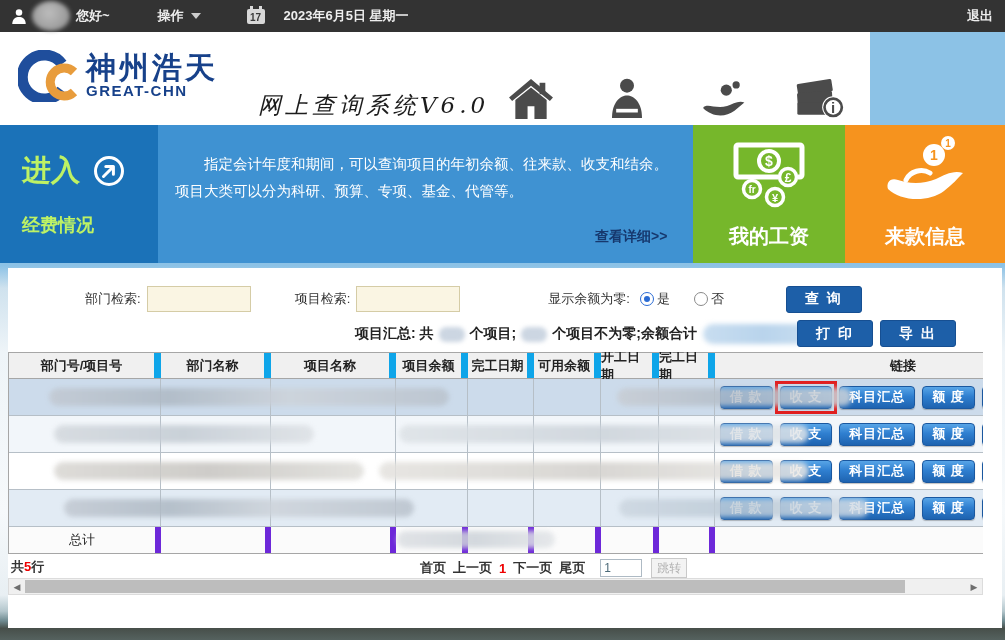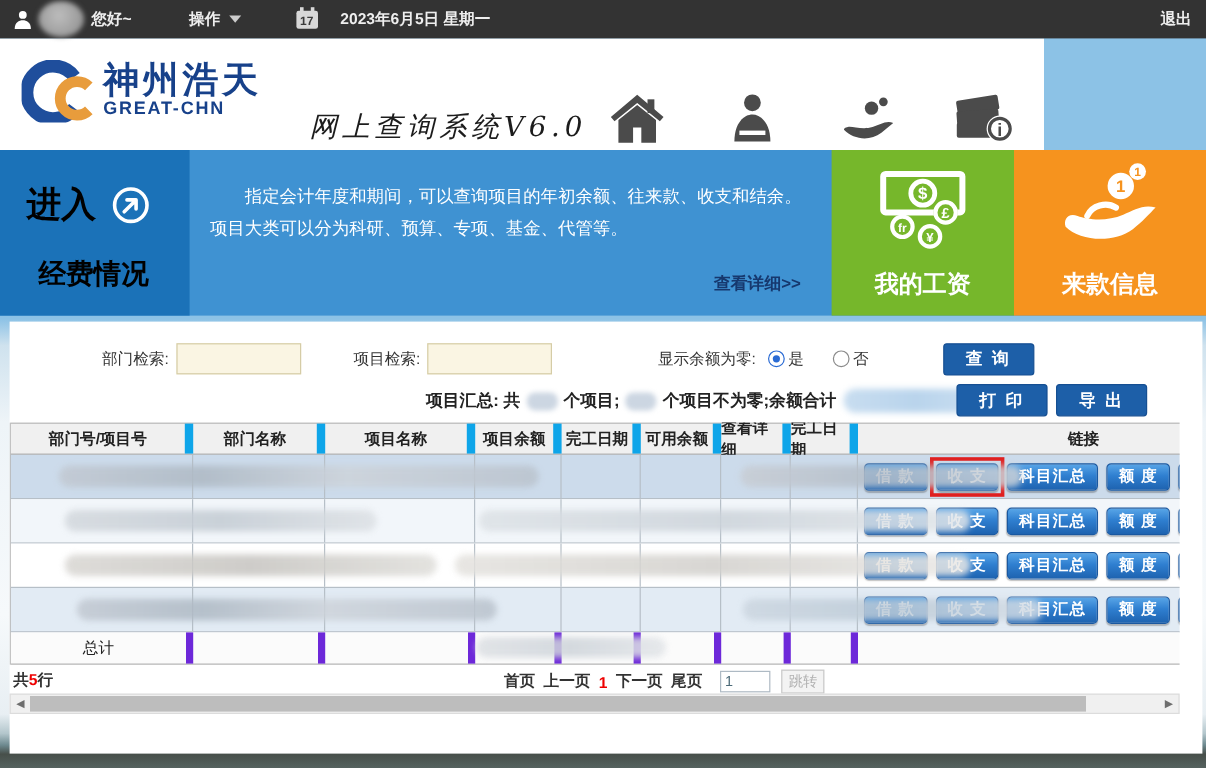--- a/index.html
+++ b/index.html
@@ -26,23 +26,23 @@
   .logo-text { margin-left:6px; }
   .logo-cn { font-size:30px; font-weight:bold; color:#17418a; letter-spacing:3px; line-height:30px;}
   .logo-en { font-size:15px; font-weight:bold; color:#17418a; letter-spacing:1.5px; line-height:16px;}
   .sys-title { position:absolute; left:258px; top:58px; font-family:"DejaVu Serif",serif; font-style:italic; font-size:23px; color:#1c1c1c; letter-spacing:4px;}
   .nav { position:absolute; right:14px; top:40px; display:flex; gap:22px;}
   .nav-item { width:74px; display:flex; flex-direction:column; align-items:center; cursor:pointer;}
   .nav-item .ic { height:48px; display:flex; align-items:flex-end; justify-content:center;}
   .nav-label { margin-top:6px; font-size:15px; color:#333333;}
   
   .banner { position:absolute; left:0; top:125px; width:1005px; height:138px; background:#3f92d2;}
-  .tile-enter { position:absolute; left:0; top:0; width:158px; height:138px; background:#1b72b8; color:#000000; cursor:pointer;}
+  .tile-enter { position:absolute; left:0; top:0; width:158px; height:138px; background:#1b72b8; color:#bef264; cursor:pointer;}
   .enter-line { position:absolute; left:22px; top:26px; font-size:29px; font-weight:bold; display:flex; align-items:center; gap:12px;}
-  .enter-sub { position:absolute; left:32px; top:88px; font-size:23px; font-weight:bold;}
+  .enter-sub { position:absolute; left:22px; top:88px; font-size:18px; font-weight:bold;}
   .banner-desc { position:absolute; left:175px; top:26px; width:505px; color:#ffffff; font-size:14.5px; line-height:27px; text-indent:2em;}
   .detail-link { position:absolute; left:595px; top:103px; color:#16386e; font-size:14px; font-weight:bold; cursor:pointer;}
   .tile-green { position:absolute; left:693px; top:0; width:152px; height:138px; background:#76b72b; cursor:pointer;}
   .tile-orange { position:absolute; left:845px; top:0; width:160px; height:138px; background:#f6931e; cursor:pointer;}
   .tile-label { position:absolute; left:0; width:100%; top:98px; text-align:center; color:#ffffff; font-size:20px; font-weight:bold;}
   .tile-icon { position:absolute; left:0; width:100%; top:8px; display:flex; justify-content:center;}
   
   .panel { position:absolute; left:8px; top:268px; width:994px; height:360px; background:#ffffff;}
   
   .search-row { position:absolute; left:0; top:16px; width:975px; height:30px; display:flex; align-items:center; font-size:13px; color:#333333;}
@@ -272,21 +272,21 @@
 
     <div class="tbl">
       <div class="tbl-inner">
         <div class="trow thead">
           <div class="c1">部门号/项目号</div>
           <div class="c2">部门名称</div>
           <div class="c3">项目名称</div>
           <div class="c4">项目余额</div>
           <div class="c5">完工日期</div>
           <div class="c6">可用余额</div>
-          <div class="c7">查看详细</div>
+          <div class="c7">开工日期</div>
           <div class="c8">完工日期</div>
           <div class="clink" style="justify-content:center !important;">链接</div>
         </div>
 
         <div class="trow drow r0">
           <span class="blur-blob b1a"></span>
           <span class="blur-blob b1b"></span>
           <div class="c1"></div>
             <div class="c2"></div>
             <div class="c3"></div>

